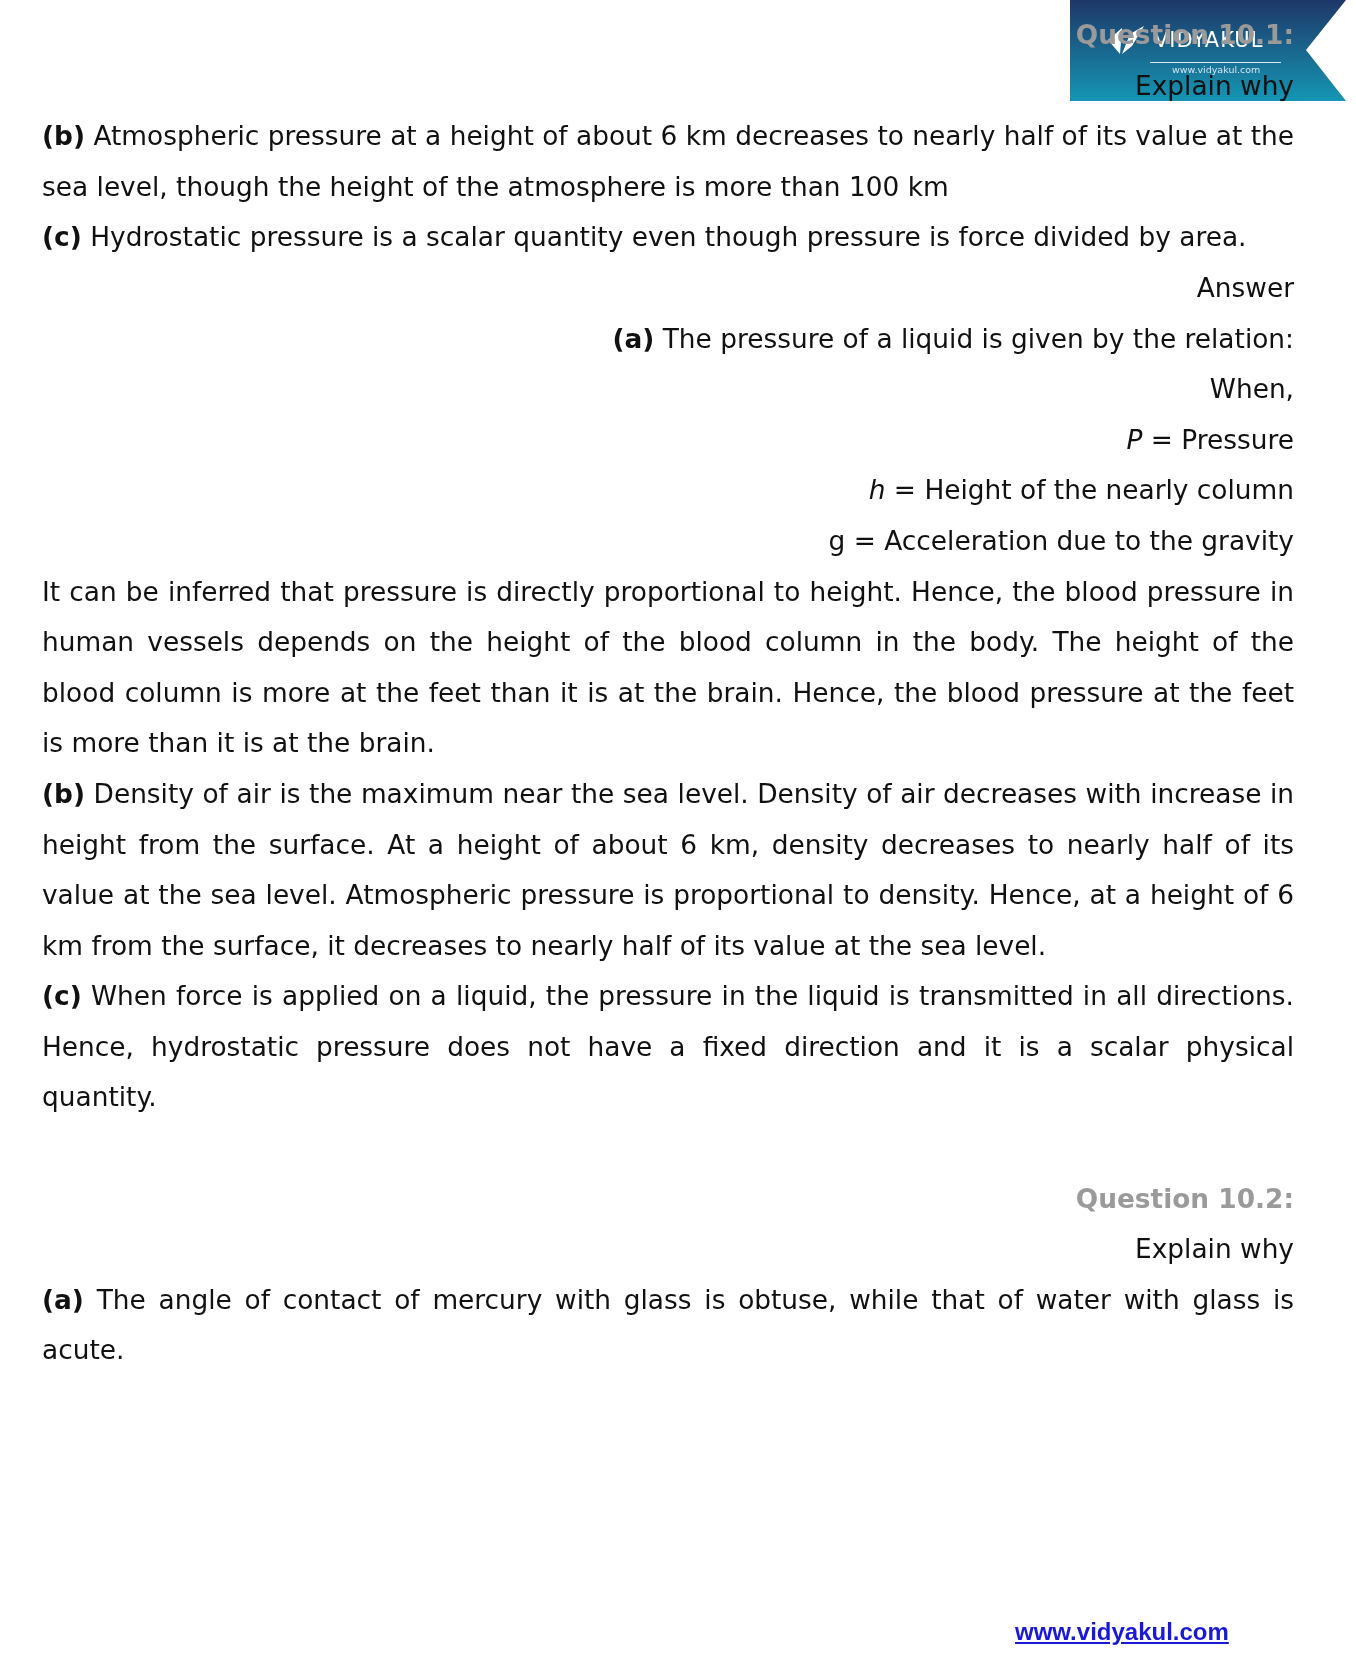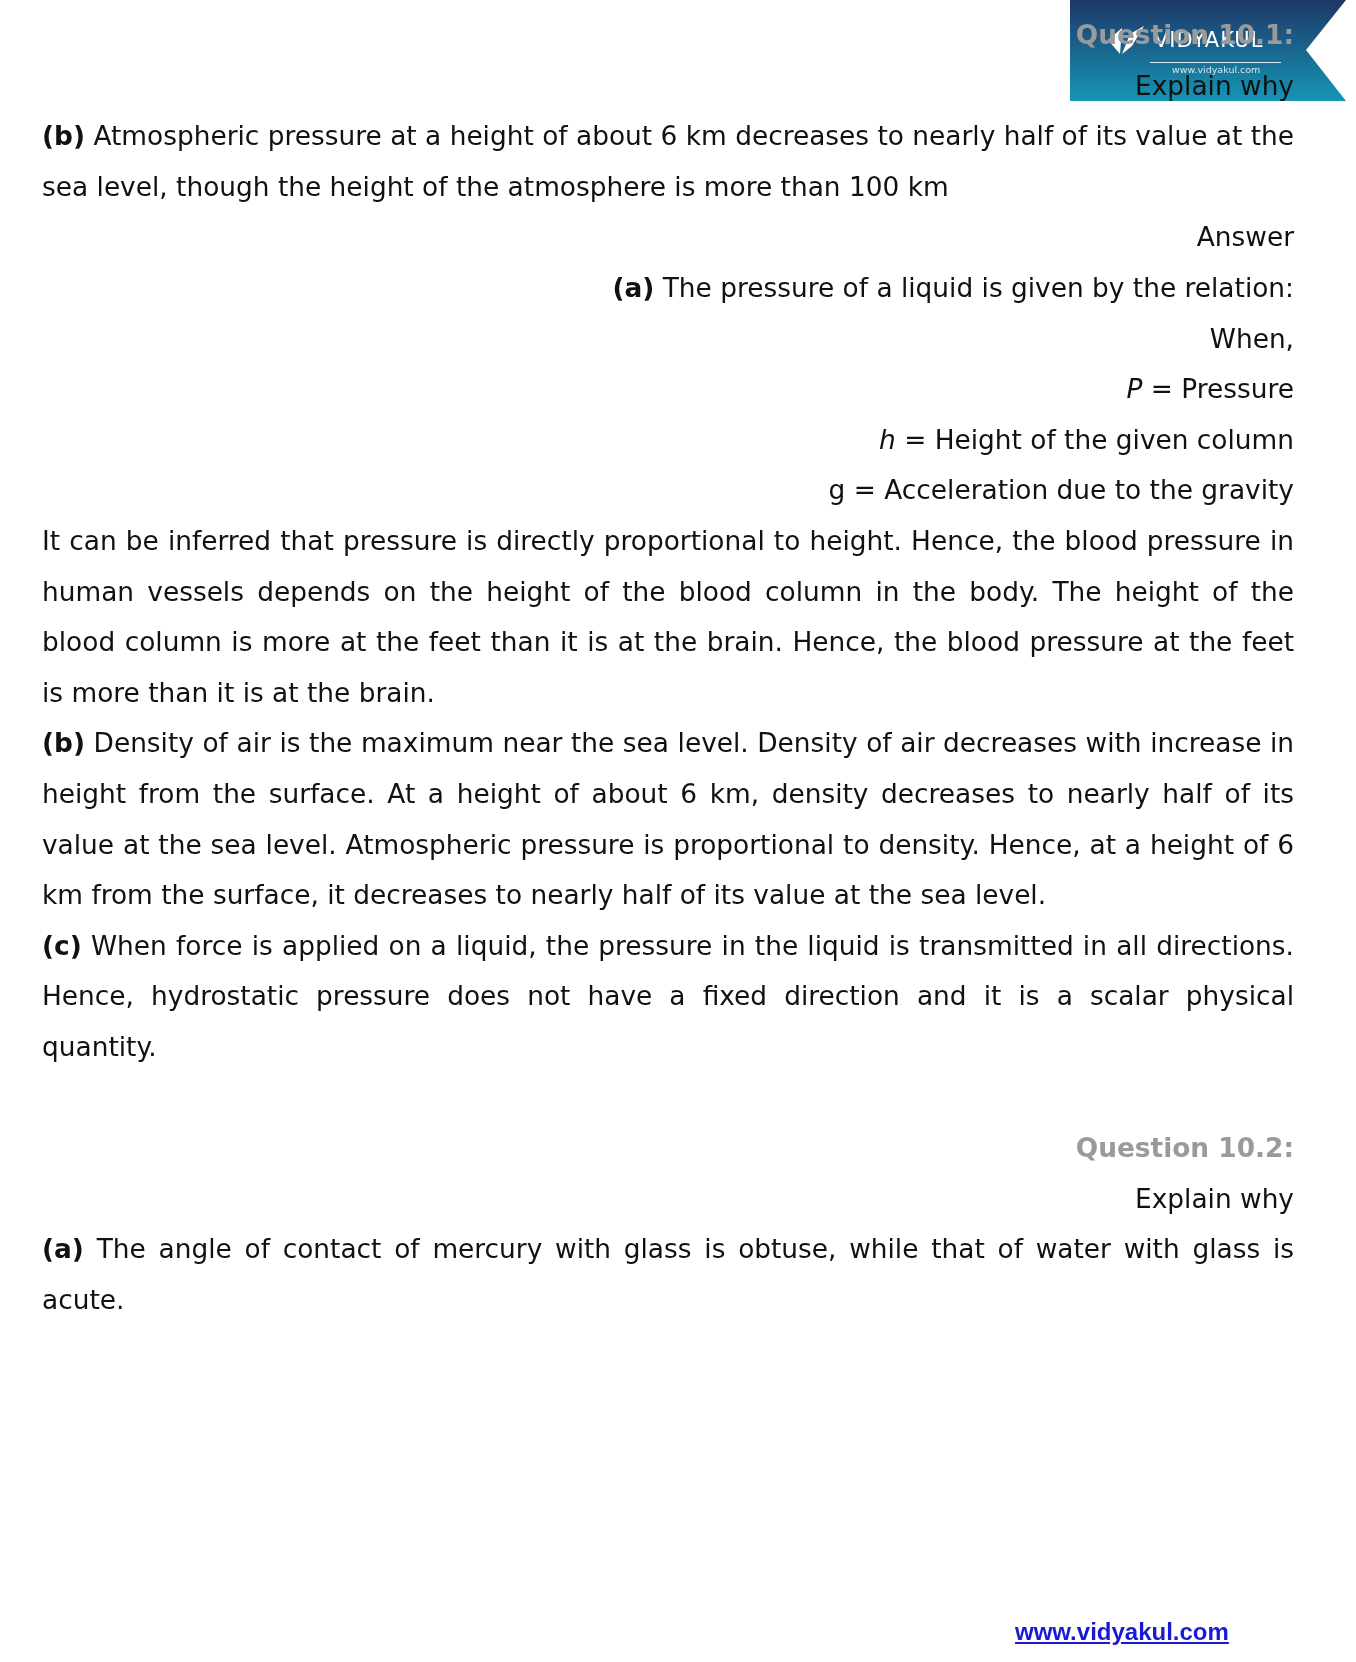--- a/index.html
+++ b/index.html
@@ -64,29 +64,30 @@
   <span class="logo-rule"></span>
   <span class="logo-url">www.vidyakul.com</span>
 </div>
 
 <div class="page">
 
   <section>
     <p class="line heading">Question 10.1:</p>
     <p class="line">Explain why</p>
     <p class="para"><span class="label">(b)</span><span> Atmospheric pressure at a height of about 6 km decreases to nearly half of its value at the sea level, though the height of the atmosphere is more than 100 km</span></p>
+    <p class="para"><span class="label">(c)</span><span> Hydrostatic pressure is a scalar quantity even though pressure is force divided by area.</span></p>
   </section>
 
   <section>
     <p class="line">Answer</p>
     <p class="line indent1"><span class="label">(a)</span><span> The pressure of a liquid is given by the relation:</span></p>
     <p class="line">When,</p>
 
     <p class="line"><span class="var">P</span><span style="white-space:pre"> = </span><span>Pressure</span></p>
-    <p class="line"><span class="var">h</span><span style="white-space:pre"> = </span><span>Height of the given column</span></p>
+    <p class="line"><span class="var">h</span><span style="white-space:pre"> = </span><span>Height of the nearly column</span></p>
     <p class="line"><span>g</span><span style="white-space:pre"> = </span><span>Acceleration due to the gravity</span></p>
 
     <p class="para">It can be inferred that pressure is directly proportional to height. Hence, the blood pressure in human vessels depends on the height of the blood column in the body. The height of the blood column is more at the feet than it is at the brain. Hence, the blood pressure at the feet is more than it is at the brain.</p>
 
     <p class="para"><span class="label">(b)</span><span> Density of air is the maximum near the sea level. Density of air decreases with increase in height from the surface. At a height of about 6 km, density decreases to nearly half of its value at the sea level. Atmospheric pressure is proportional to density. Hence, at a height of 6 km from the surface, it decreases to nearly half of its value at the sea level.</span></p>
 
     <p class="para"><span class="label">(c)</span><span> When force is applied on a liquid, the pressure in the liquid is transmitted in all directions. Hence, hydrostatic pressure does not have a fixed direction and it is a scalar physical quantity.</span></p>
   </section>
 
   <div class="spacer"></div>

